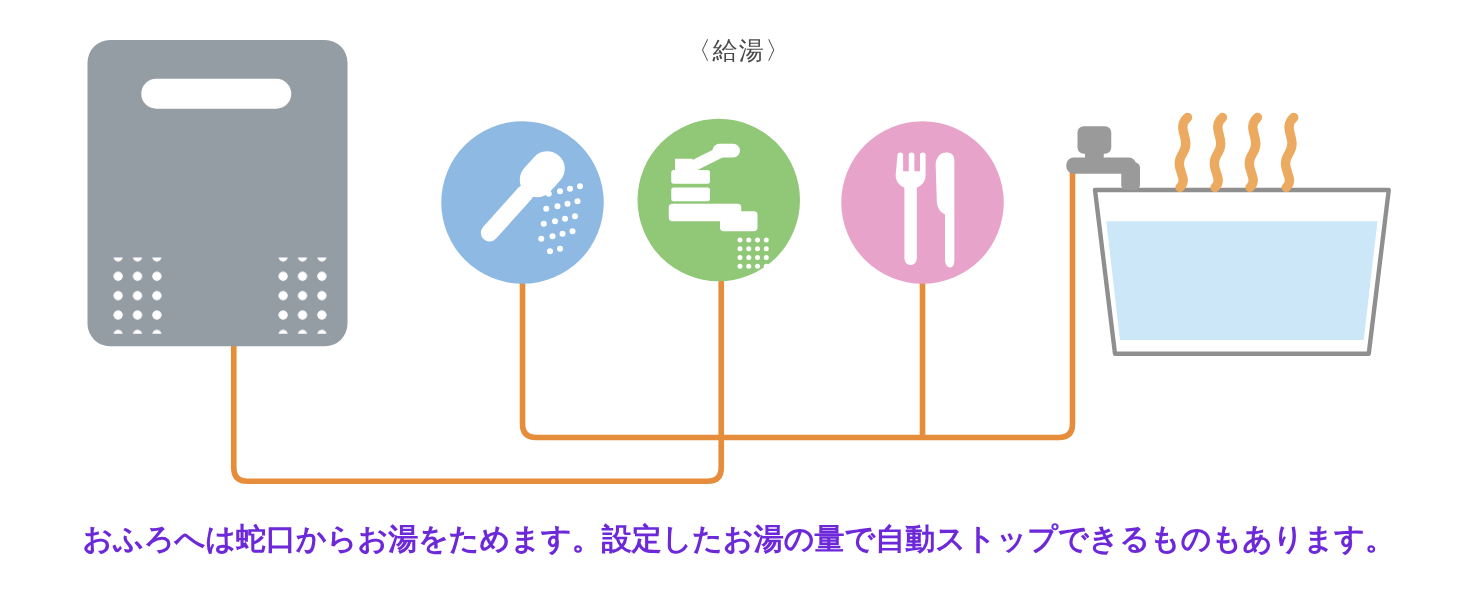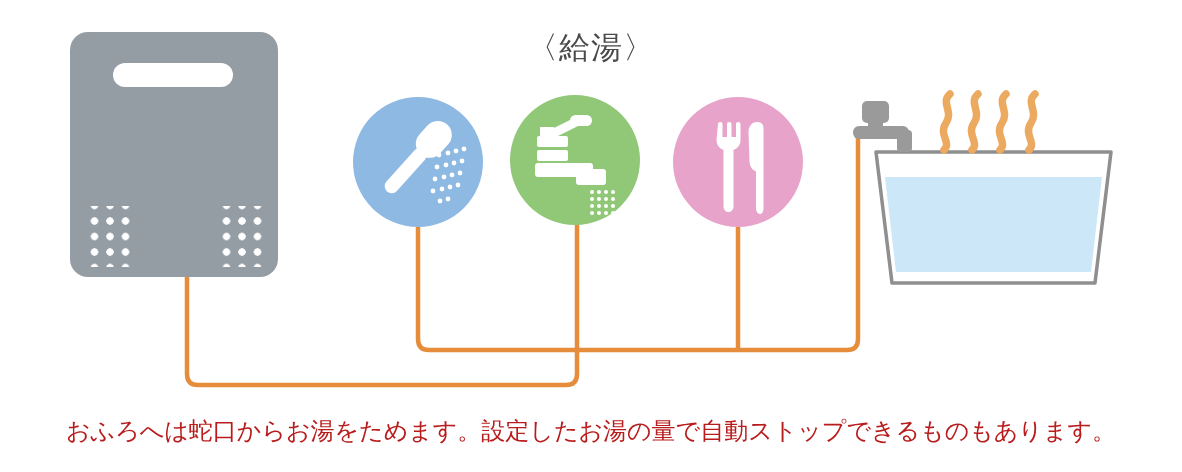--- a/index.html
+++ b/index.html
@@ -23,21 +23,21 @@
 
   
   .use-circle{position:absolute;width:130px;height:130px;border-radius:50%;z-index:2;}
   .use-circle svg{width:130px;height:130px;}
   #circle-shower{left:353px;top:97px;}
   #circle-faucet{left:510px;top:95px;}
   #circle-cutlery{left:673px;top:97px;}
 
   .title{
     position:absolute;left:441px;top:27px;width:300px;text-align:center;
-    font-size:31px;letter-spacing:1px;z-index:3;
+    font-size:20px;letter-spacing:1px;z-index:3;
   }
   .caption{
     position:absolute;left:0;top:415px;width:1182px;text-align:center;
     font-size:24px;letter-spacing:0px;z-index:3;
   }
 </style>
 </head>
 <body>
 
 <div class="canvas">
@@ -136,15 +136,15 @@
   <div class="use-circle" id="circle-cutlery" style="background-color: rgb(231, 163, 202);">
     <svg viewBox="0 0 130 130">
       <g fill="#ffffff">
         <path d="M45,27 q0,-2 2.2,-2 q2.3,0 2.3,2 v13 h4.5 v-13 q0,-2 2.2,-2 q2.3,0 2.3,2 v13 h4.5 v-13 q0,-2 2.2,-2 q2.3,0 2.3,2 v16 c0,5 -3,8.5 -7,10 v56 c0,4 -2.5,6 -5,6 c-2.5,0 -5,-2 -5,-6 v-56 c-4,-1.5 -7,-5 -7,-10 z"></path>
         <path d="M84,25 c-5.5,0 -8.5,5 -8.5,10 l1,30 c0.5,5 3,8 6.5,9.5 l0,36.5 c0,4 2.5,6 4,6 c2,0 3.5,-2 3.5,-6 l0,-79.5 c0,-4.5 -2.5,-6.5 -6.5,-6.5 z"></path>
       </g>
     </svg>
   </div>
 
   <div class="title" style="color: rgb(74, 74, 74);">〈給湯〉</div>
-  <div class="caption" style="color: #b91c1c;">おふろへは蛇口からお湯をためます。設定したお湯の量で自動ストップできるものもあります。</div>
+  <div class="caption" style="color: #6d28d9; font-weight: bold;">おふろへは蛇口からお湯をためます。設定したお湯の量で自動ストップできるものもあります。</div>
 
 </div>
 
 </body></html>

